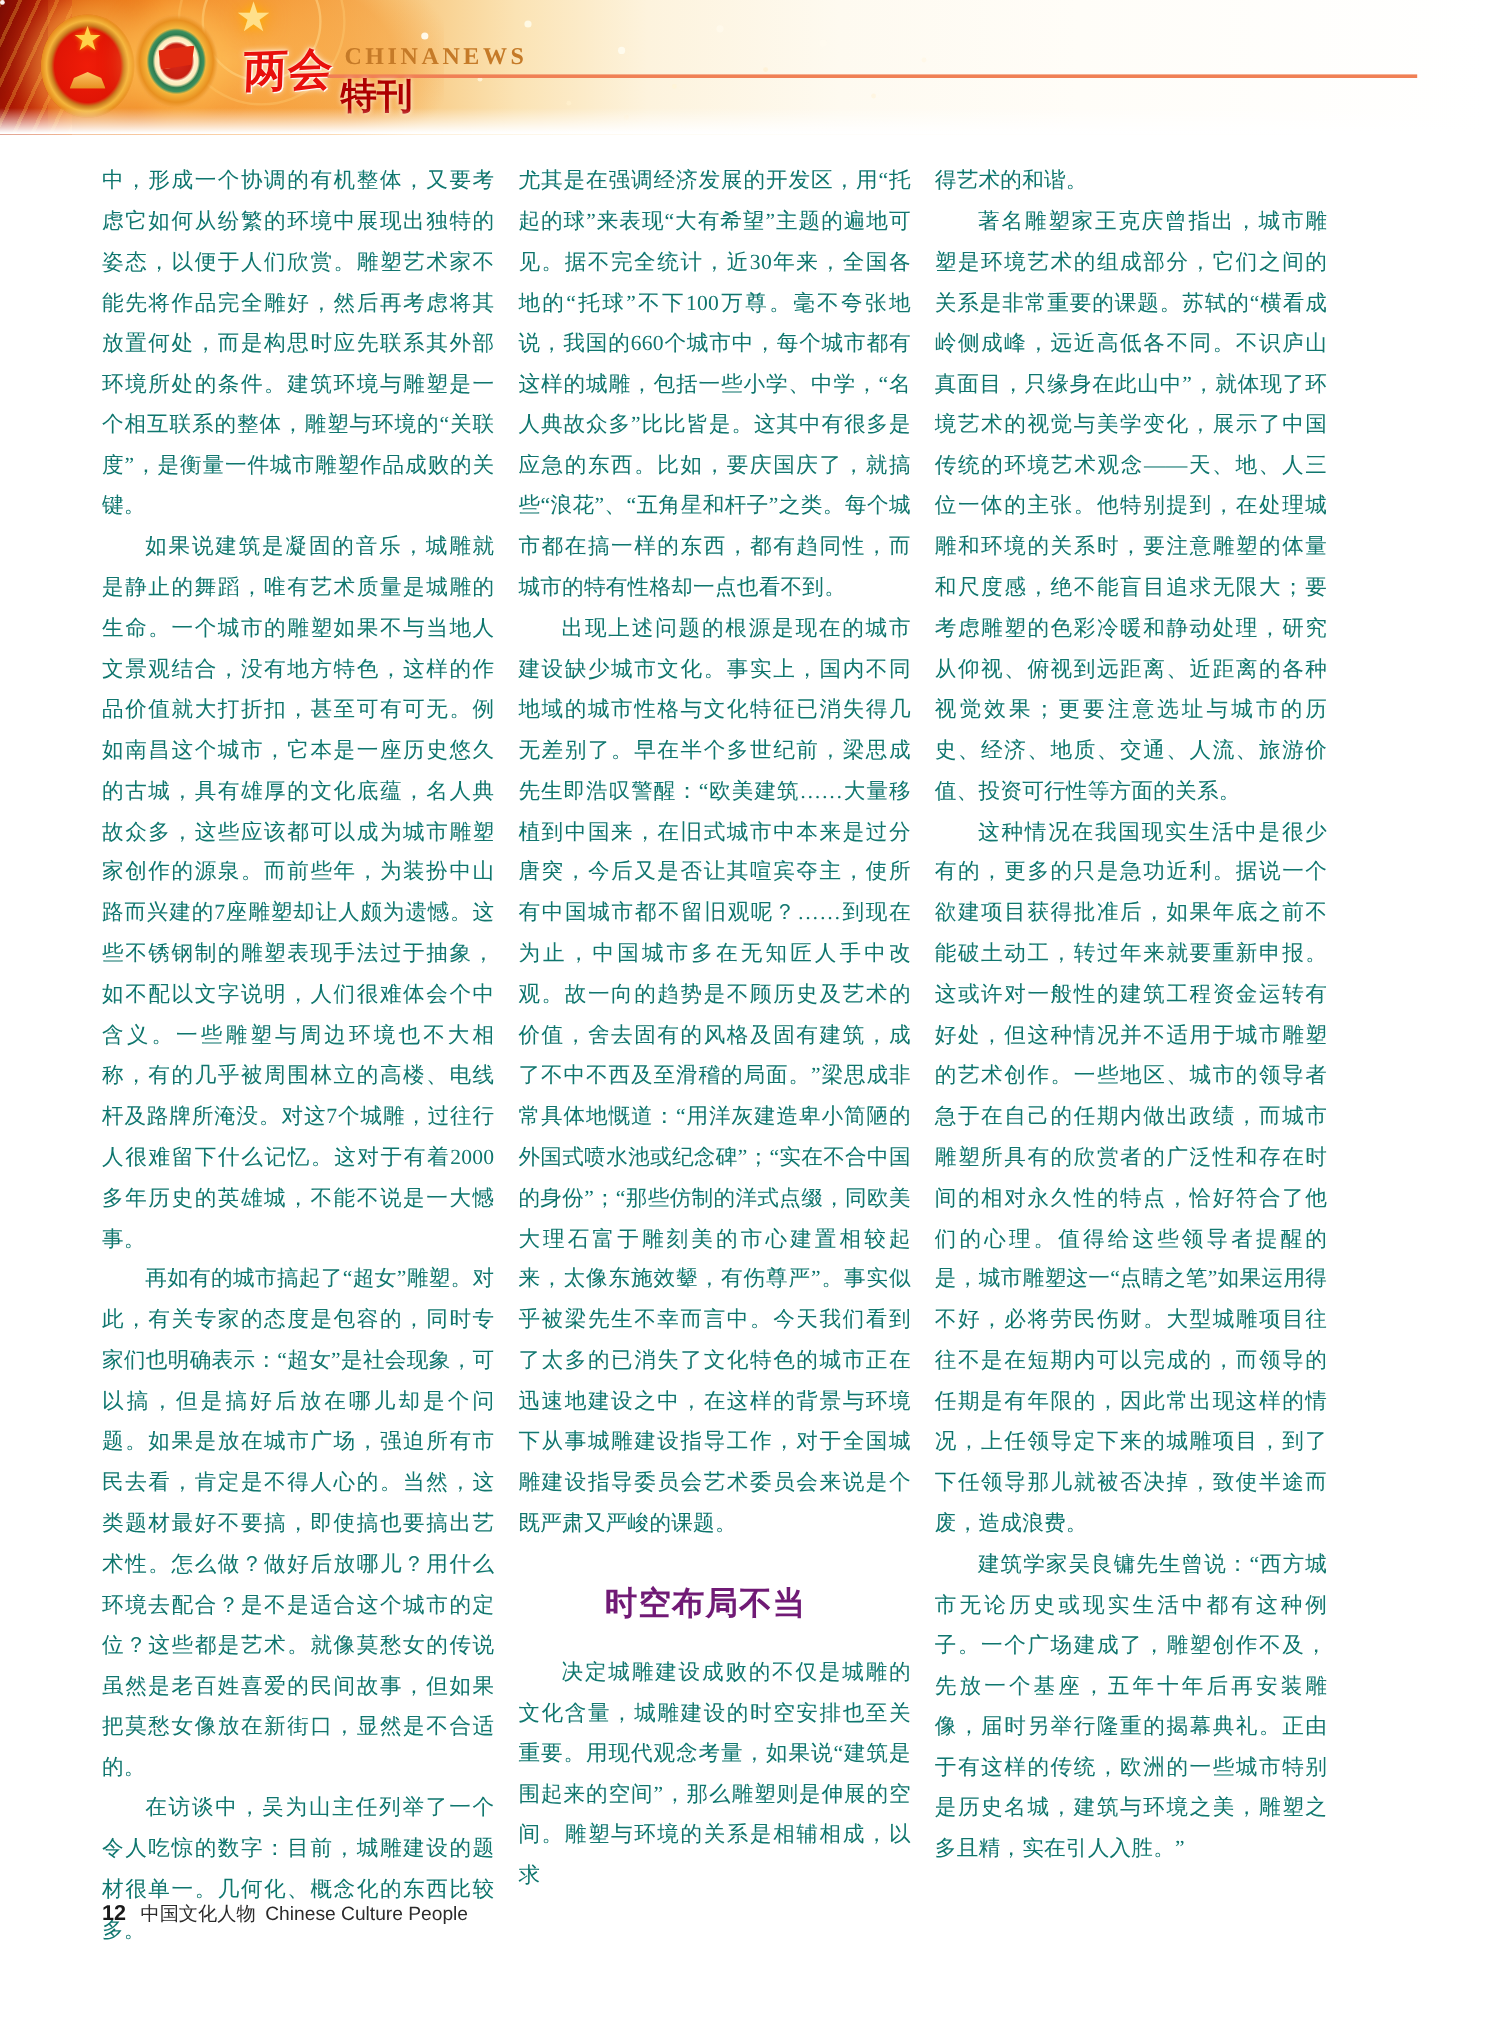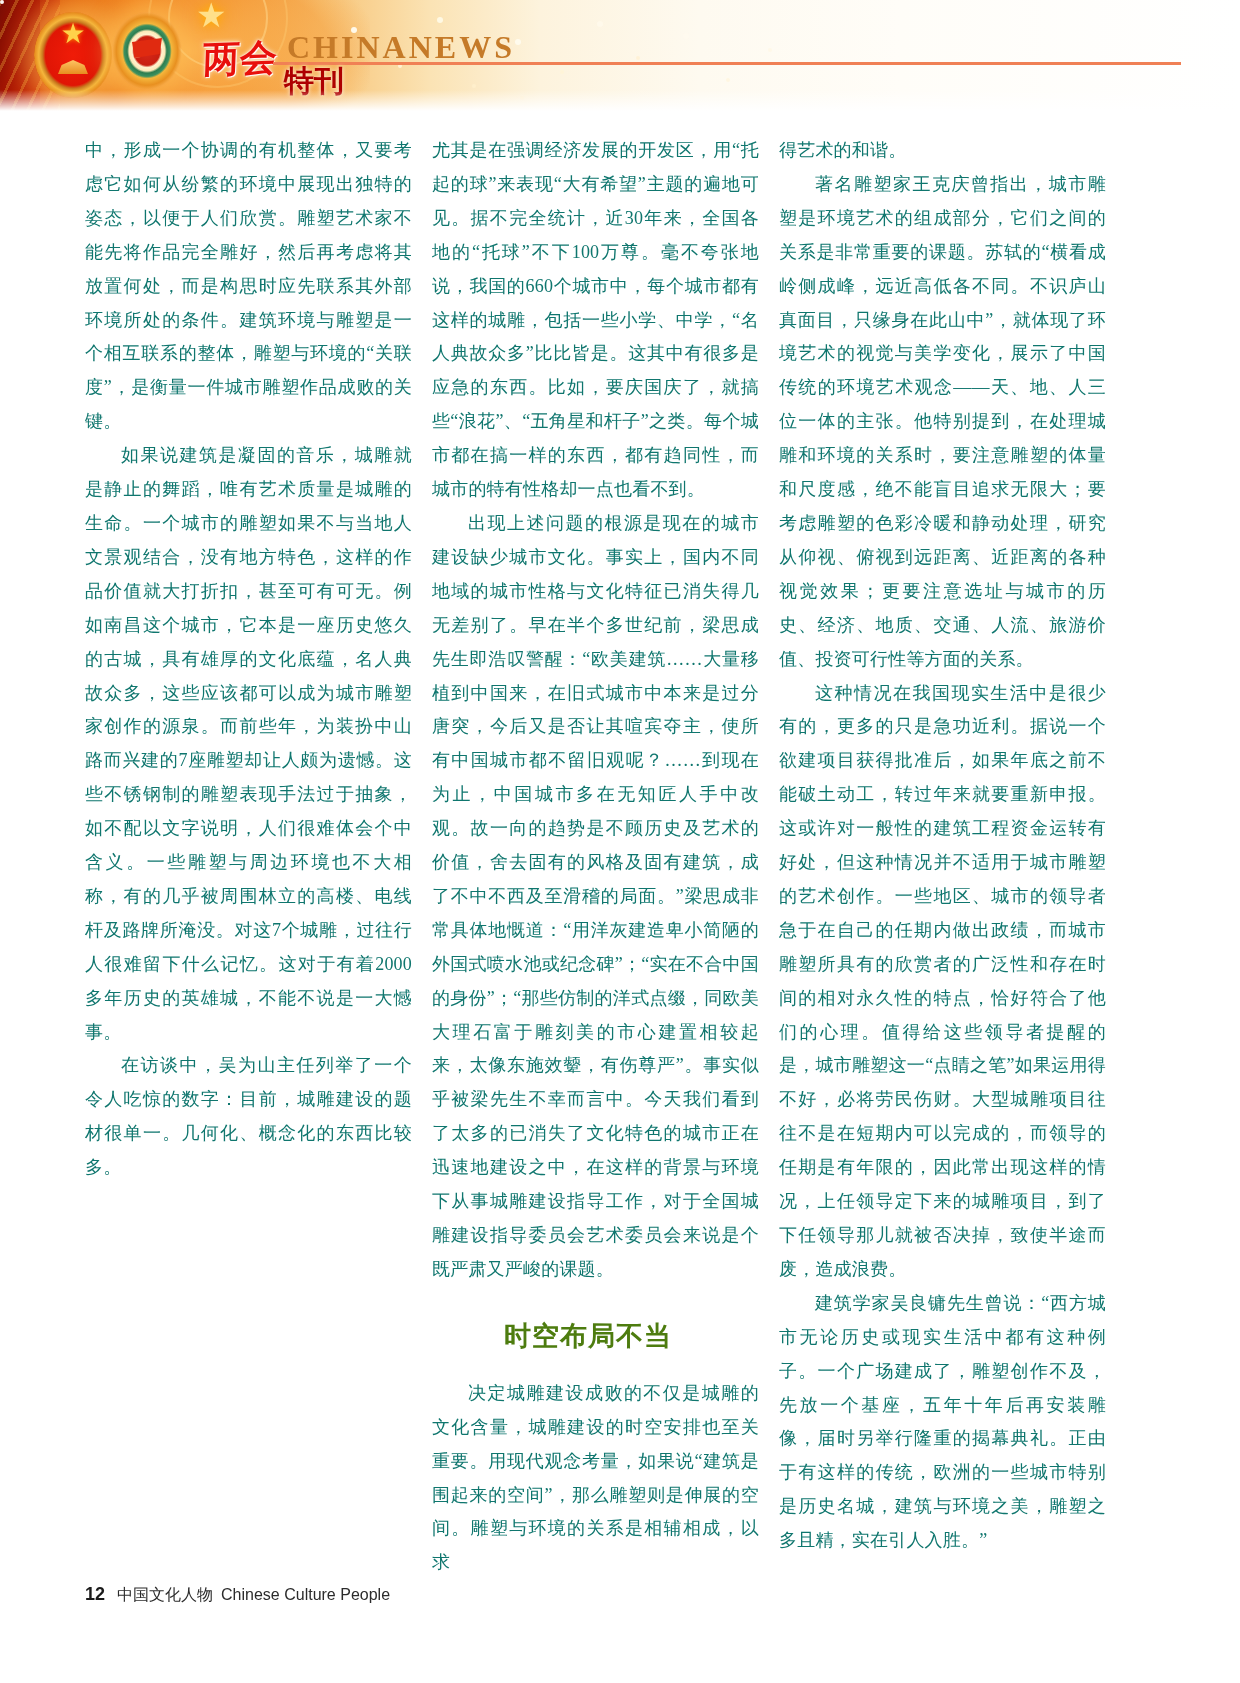--- a/index.html
+++ b/index.html
@@ -97,21 +97,21 @@
   }
   .masthead-sub{
     position:absolute;left:284px;top:66px;
     font-family:Liberation Serif, serif;
     font-weight:bold;font-size:30px;line-height:30px;color:#ae0000;
     text-shadow:0 0 4px rgba(255,255,255,.9);
   }
   .masthead-en{
     position:absolute;left:287px;top:34px;
     font-family:"Liberation Serif","DejaVu Serif",serif;
-    font-size:32px;line-height:27px;letter-spacing:3px;
+    font-size:20px;line-height:27px;letter-spacing:3px;
     color:#c57a28;font-weight:bold;
   }
   .header-rule{
     position:absolute;left:273px;top:62px;width:908px;height:3px;
     background:#f08055;
   }
 
   
   .article{
     position:absolute;left:85px;top:134px;width:1022px;
@@ -126,21 +126,21 @@
     text-align:justify;
     text-indent:2em;
     letter-spacing:0.2px;
   }
   .col p.no-indent{text-indent:0;}
   .section-heading{
     margin:34px 0 26px 0;
     padding-left:72px;
     font-family:"Liberation Sans","DejaVu Sans",sans-serif;
     font-weight:bold;
-    font-size:27px;line-height:30px;color:#4d7c0f;
+    font-size:27px;line-height:30px;color:#701a75;
     letter-spacing:1px;
   }
 
   
   .footer{
     position:absolute;left:85px;top:1584px;
     font-family:"Liberation Sans","DejaVu Sans",sans-serif;
     font-size:16px;color:#2b2b2b;
   }
   .footer .page-num{font-weight:bold;font-size:18px;margin-right:12px;color:#1a1a1a;}
@@ -172,20 +172,21 @@
     <div class="masthead-en">CHINANEWS</div>
     <div class="header-rule"></div>
     <div class="masthead-sub">特刊</div>
   </div>
 
   <div class="article">
 
     <div class="col">
       <p class="no-indent">中，形成一个协调的有机整体，又要考虑它如何从纷繁的环境中展现出独特的姿态，以便于人们欣赏。雕塑艺术家不能先将作品完全雕好，然后再考虑将其放置何处，而是构思时应先联系其外部环境所处的条件。建筑环境与雕塑是一个相互联系的整体，雕塑与环境的“关联度”，是衡量一件城市雕塑作品成败的关键。</p>
       <p>如果说建筑是凝固的音乐，城雕就是静止的舞蹈，唯有艺术质量是城雕的生命。一个城市的雕塑如果不与当地人文景观结合，没有地方特色，这样的作品价值就大打折扣，甚至可有可无。例如南昌这个城市，它本是一座历史悠久的古城，具有雄厚的文化底蕴，名人典故众多，这些应该都可以成为城市雕塑家创作的源泉。而前些年，为装扮中山路而兴建的7座雕塑却让人颇为遗憾。这些不锈钢制的雕塑表现手法过于抽象，如不配以文字说明，人们很难体会个中含义。一些雕塑与周边环境也不大相称，有的几乎被周围林立的高楼、电线杆及路牌所淹没。对这7个城雕，过往行人很难留下什么记忆。这对于有着2000多年历史的英雄城，不能不说是一大憾事。</p>
+      <p>再如有的城市搞起了“超女”雕塑。对此，有关专家的态度是包容的，同时专家们也明确表示：“超女”是社会现象，可以搞，但是搞好后放在哪儿却是个问题。如果是放在城市广场，强迫所有市民去看，肯定是不得人心的。当然，这类题材最好不要搞，即使搞也要搞出艺术性。怎么做？做好后放哪儿？用什么环境去配合？是不是适合这个城市的定位？这些都是艺术。就像莫愁女的传说虽然是老百姓喜爱的民间故事，但如果把莫愁女像放在新街口，显然是不合适的。</p>
       <p>在访谈中，吴为山主任列举了一个令人吃惊的数字：目前，城雕建设的题材很单一。几何化、概念化的东西比较多。</p>
     </div>
 
     <div class="col">
       <p class="no-indent">尤其是在强调经济发展的开发区，用“托起的球”来表现“大有希望”主题的遍地可见。据不完全统计，近30年来，全国各地的“托球”不下100万尊。毫不夸张地说，我国的660个城市中，每个城市都有这样的城雕，包括一些小学、中学，“名人典故众多”比比皆是。这其中有很多是应急的东西。比如，要庆国庆了，就搞些“浪花”、“五角星和杆子”之类。每个城市都在搞一样的东西，都有趋同性，而城市的特有性格却一点也看不到。</p>
       <p>出现上述问题的根源是现在的城市建设缺少城市文化。事实上，国内不同地域的城市性格与文化特征已消失得几无差别了。早在半个多世纪前，梁思成先生即浩叹警醒：“欧美建筑……大量移植到中国来，在旧式城市中本来是过分唐突，今后又是否让其喧宾夺主，使所有中国城市都不留旧观呢？……到现在为止，中国城市多在无知匠人手中改观。故一向的趋势是不顾历史及艺术的价值，舍去固有的风格及固有建筑，成了不中不西及至滑稽的局面。”梁思成非常具体地慨道：“用洋灰建造卑小简陋的外国式喷水池或纪念碑”；“实在不合中国的身份”；“那些仿制的洋式点缀，同欧美大理石富于雕刻美的市心建置相较起来，太像东施效颦，有伤尊严”。事实似乎被梁先生不幸而言中。今天我们看到了太多的已消失了文化特色的城市正在迅速地建设之中，在这样的背景与环境下从事城雕建设指导工作，对于全国城雕建设指导委员会艺术委员会来说是个既严肃又严峻的课题。</p>
       <h2 class="section-heading">时空布局不当</h2>
       <p>决定城雕建设成败的不仅是城雕的文化含量，城雕建设的时空安排也至关重要。用现代观念考量，如果说“建筑是围起来的空间”，那么雕塑则是伸展的空间。雕塑与环境的关系是相辅相成，以求</p>
     </div>
 

